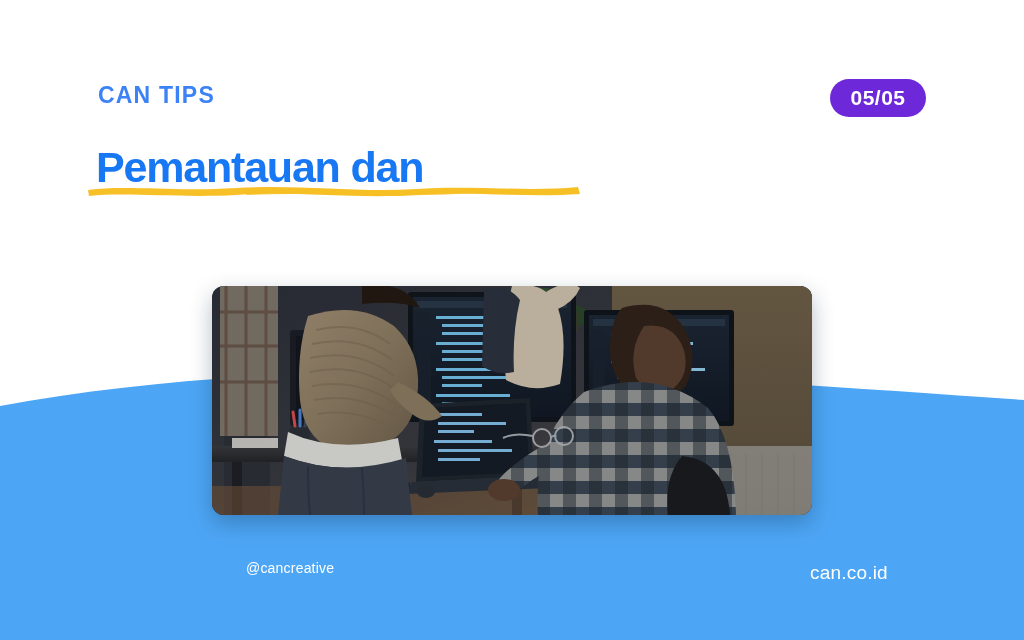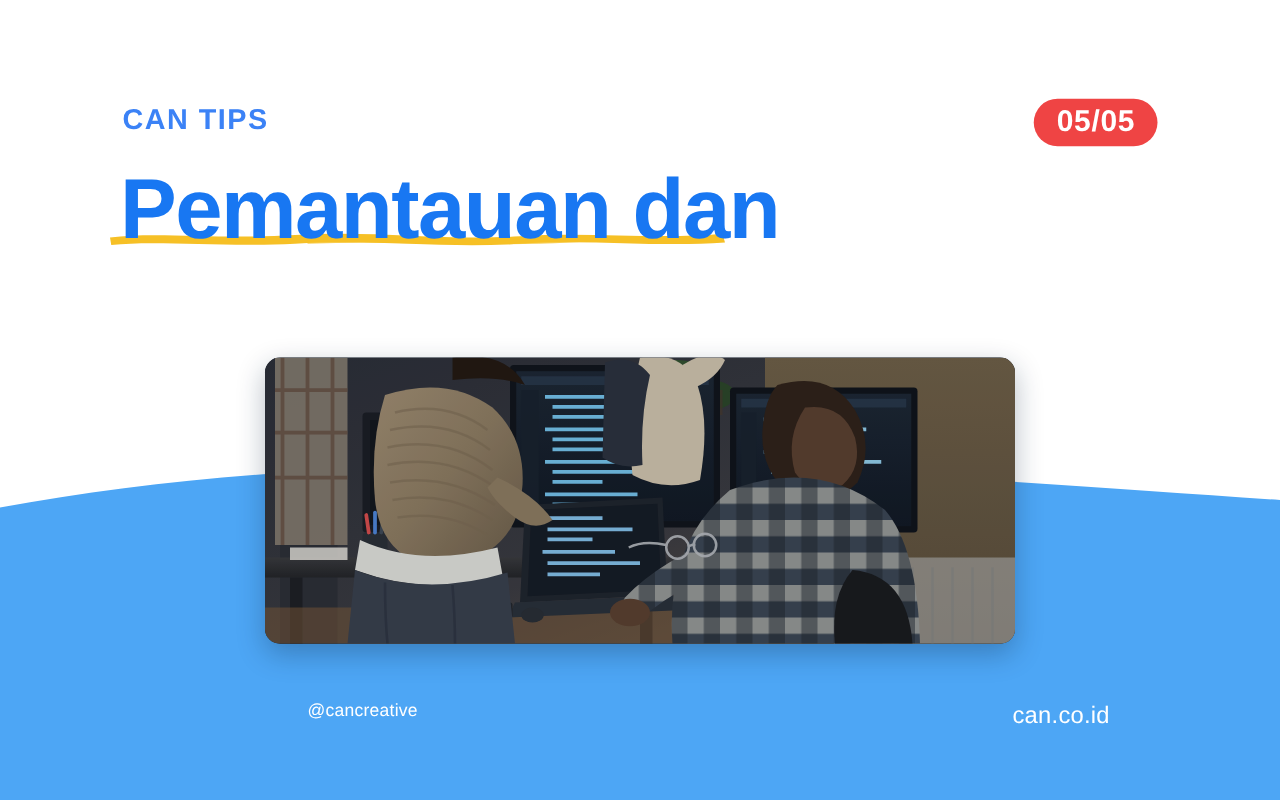--- a/index.html
+++ b/index.html
@@ -46,23 +46,23 @@
 
   
   .badge {
     position: absolute;
     right: 98px;
     top: 79px;
     z-index: 5;
     min-width: 96px;
     height: 38px;
     border-radius: 19px;
-    background: #ef4444;
+    background: #6d28d9;
     color: #ffffff;
-    font-size: 24px;
+    font-size: 21px;
     font-weight: 700;
     letter-spacing: 0.5px;
     display: flex;
     align-items: center;
     justify-content: center;
     box-sizing: border-box;
     padding: 0 18px;
   }
 
   
@@ -75,21 +75,21 @@
   }
   .headline-row {
     position: relative;
     height: 68px;
     line-height: 68px;
     white-space: nowrap;
   }
   .headline-row .txt {
     position: relative;
     z-index: 3;
-    font-size: 68px;
+    font-size: 43px;
     font-weight: 700;
     color: #1877f2;
     letter-spacing: -1.2px;
   }
   
   .brush {
     position: absolute;
     z-index: 2;
     left: -10px;
     bottom: 4px;

